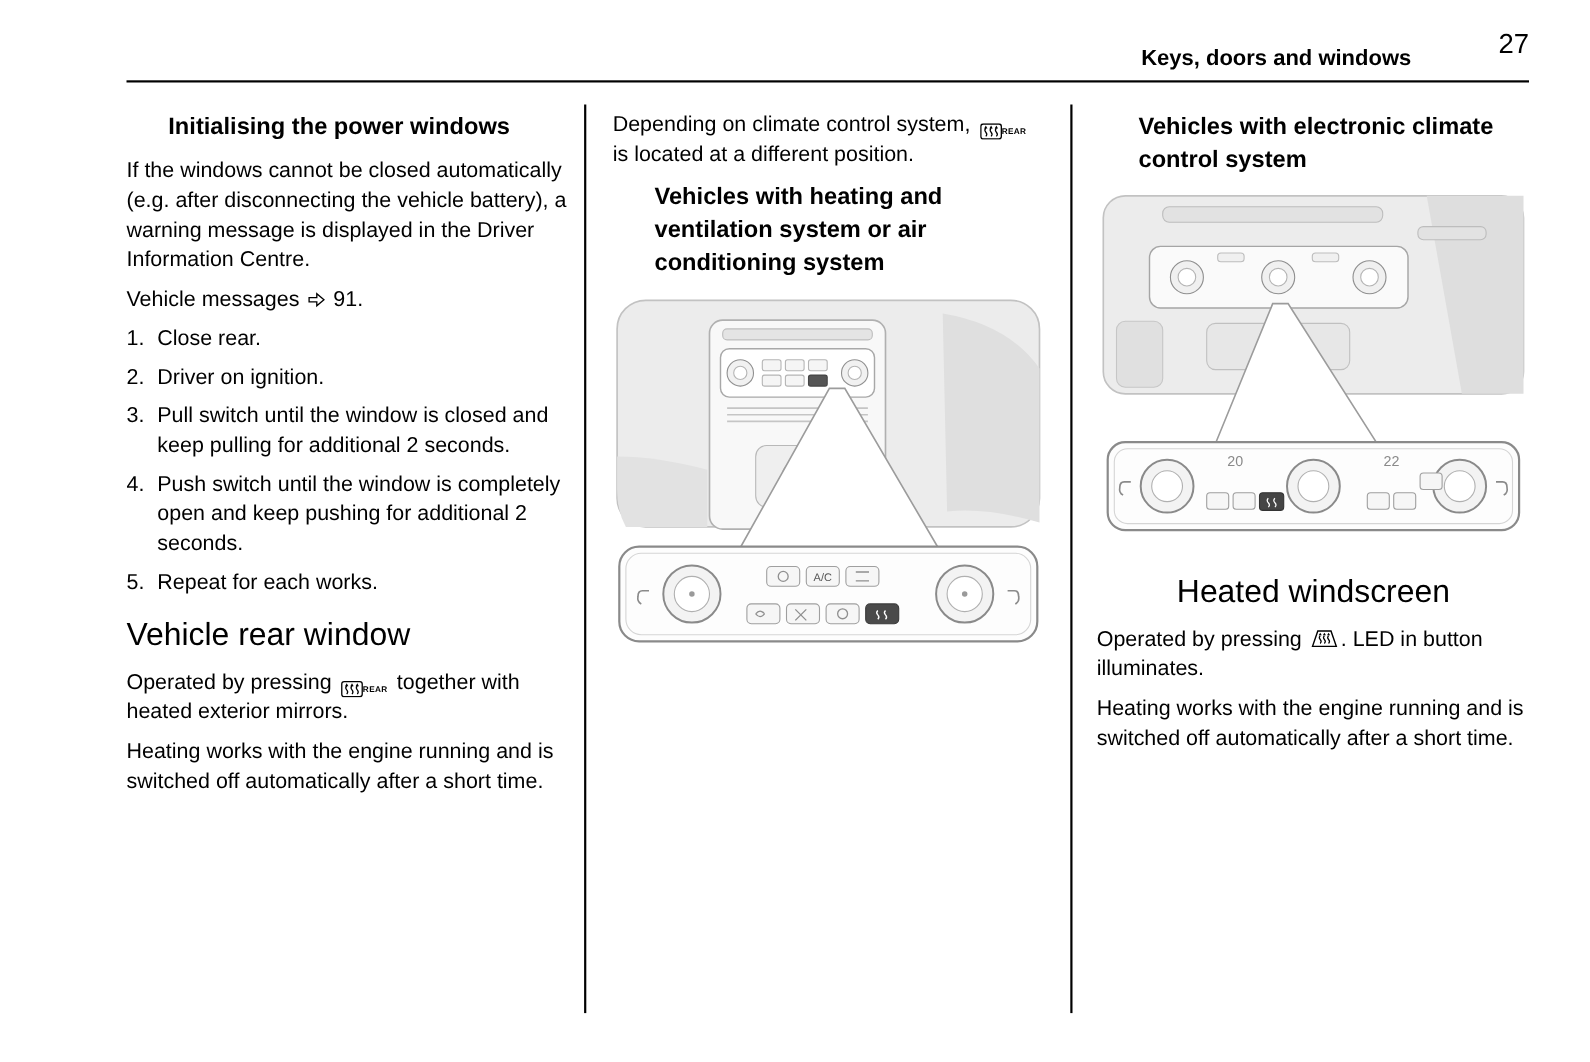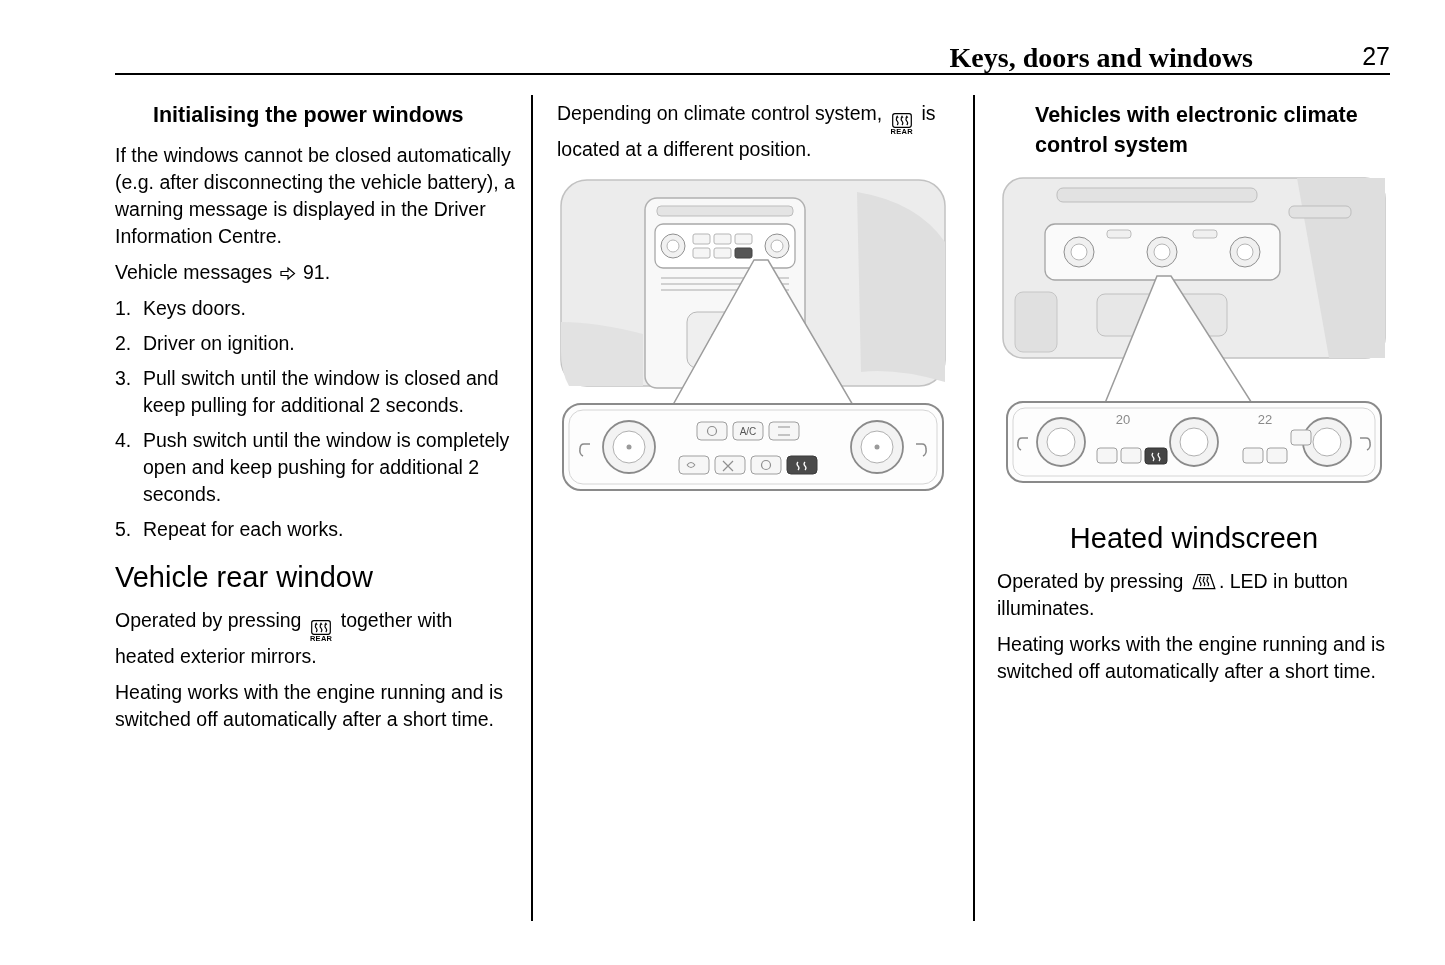--- a/index.html
+++ b/index.html
@@ -1,43 +1,43 @@
 <!DOCTYPE html>
 <html><head>
 <meta charset="utf-8">
 <style>
   * { margin:0; padding:0; box-sizing:border-box; }
   html,body { background:#ffffff; }
   .page {
     position:relative; width:1445px; height:965px; background:#fff;
     font-family:"Liberation Sans", sans-serif; color:#000; overflow:hidden;
   }
-  .header-title { position:absolute; top:42px; right:192px; font-size:28px; font-weight:bold;font-family:Liberation Serif, serif; }
-  .page-number  { position:absolute; top:42px; right:55px;  font-size:25px; }
+  .header-title { position:absolute; top:42px; right:162px; font-size:20px; font-weight:bold; }
+  .page-number  { position:absolute; top:26px; right:55px;  font-size:25px; }
   .header-rule  { position:absolute; left:115px; top:73px; width:1275px; height:2px; background:#000; }
   .v-divider    { position:absolute; top:95px; width:1.5px; height:826px; background:#000; }
   .v-divider.d1 { left:531px; }
   .v-divider.d2 { left:973px; }
 
   .col { position:absolute; top:100px; }
   .col1 { left:115px; width:400px; }
   .col2 { left:557px; width:396px; }
   .col3 { left:997px; width:394px; }
 
   .sub-heading { font-size:21.5px; font-weight:bold; line-height:30px; margin-bottom:12px;margin-left:38px; }
   .big-heading { font-size:29px; font-weight:400; line-height:36px; margin:16px 0 12px 0; }
   .body-text   { font-size:19.5px; line-height:27px; margin-bottom:9px; }
 
   .steps { margin:2px 0 6px 0; }
   .step  { display:flex; font-size:19.5px; line-height:27px; margin-bottom:8px; }
   .step-num  { width:28px; flex:0 0 28px; }
   .step-text { flex:1; }
 
   .ref-arrow { display:inline-block; vertical-align:-2px; line-height:0; margin:0 2px; }
-  .rear-icon { display:inline-flex; flex-direction:column; align-items:center; vertical-align:-8px; line-height:0; margin:0 3px; }
+  .rear-icon { display:inline-flex; align-items:center; vertical-align:-8px; line-height:0; margin:0 3px; }
   .rear-txt  { font-size:7.5px; line-height:8px; font-weight:bold; letter-spacing:0.3px; }
   .ws-icon   { display:inline-block; vertical-align:-2px; line-height:0; margin:0 2px; }
 
   .illustration { display:block; margin-top:4px; }
 </style>
 </head>
 <body>
 
 <div class="page">
 
@@ -57,21 +57,21 @@
       <span class="ref-arrow"><svg width="16" height="15" viewBox="0 0 16 15">
             <polygon points="1,5.5 8,5.5 8,2 14.5,7.5 8,13 8,9.5 1,9.5" fill="#fff" stroke="#000" stroke-width="1.2"></polygon>
           </svg></span>
       <span>91.</span>
     </p>
 
 
     <div class="steps">
       <div class="step">
         <span class="step-num">1.</span>
-        <span class="step-text">Keys doors.</span>
+        <span class="step-text">Close rear.</span>
       </div>
       <div class="step">
         <span class="step-num">2.</span>
         <span class="step-text">Driver on ignition.</span>
       </div>
       <div class="step">
         <span class="step-num">3.</span>
         <span class="step-text">Pull switch until the window is closed and keep pulling for additional 2 seconds.</span>
       </div>
       <div class="step">
@@ -125,20 +125,21 @@
               <path d="M5.2 2.2 l-1.5 2.6 h3 z"></path>
               <path d="M10 2.2 l-1.5 2.6 h3 z"></path>
               <path d="M14.8 2.2 l-1.5 2.6 h3 z"></path>
             </g>
           </svg>
           <span class="rear-txt">REAR</span>
         </span>
       <span>is located at a different position.</span>
     </p>
 
+    <div class="sub-heading">Vehicles with heating and ventilation system or air conditioning system</div>
 
     <svg class="illustration" width="392" height="325" viewBox="0 0 392 325">
 
       <rect x="4" y="8" width="384" height="206" rx="26" fill="#ececec" stroke="#c2c2c2" stroke-width="1.5"></rect>
       <path d="M300,20 Q360,30 388,70 L388,210 Q340,196 304,200 Z" fill="#dfdfdf"></path>
       <path d="M4,150 Q40,150 86,162 L86,214 L12,214 Q4,200 4,180 Z" fill="#e2e2e2"></path>
 
       <rect x="88" y="26" width="160" height="190" rx="12" fill="#f8f8f8" stroke="#b0b0b0" stroke-width="1.5"></rect>
       <rect x="100" y="34" width="136" height="10" rx="4" fill="#e4e4e4" stroke="#bdbdbd"></rect>
 

